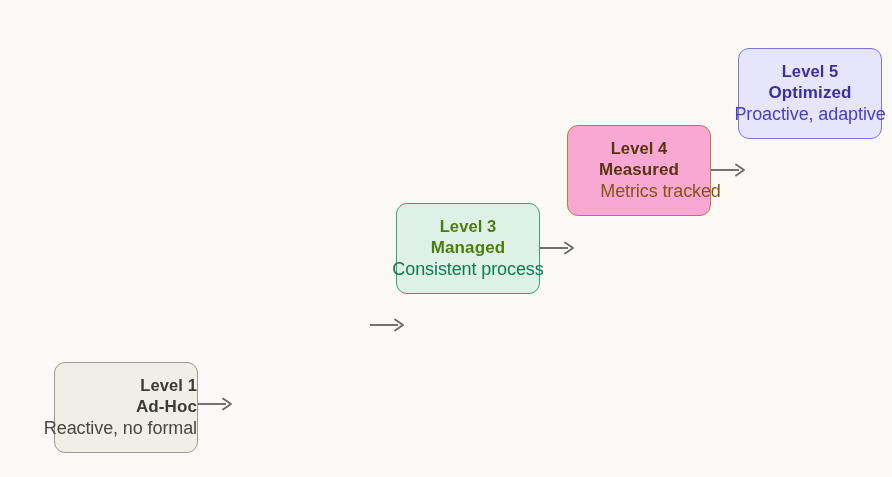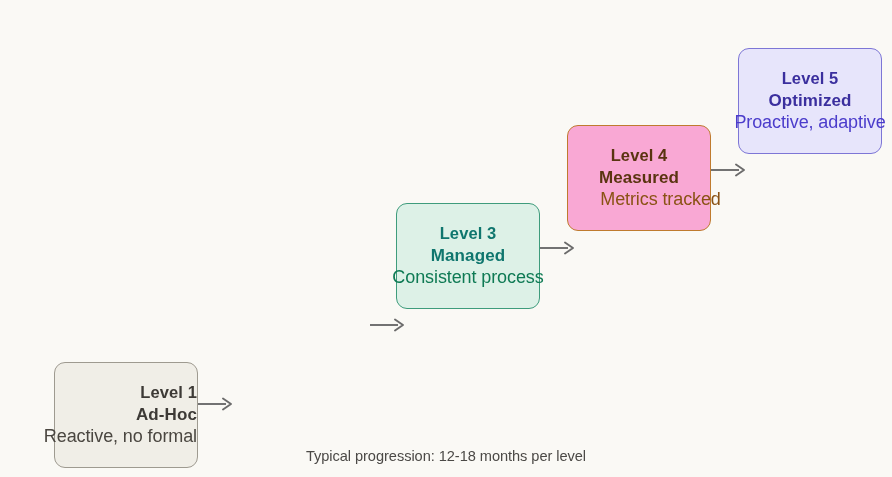--- a/index.html
+++ b/index.html
@@ -17,21 +17,21 @@
     position: relative;
     width: 892px;
     height: 477px;
     background: #faf9f5;
   }
 
   
   .level-box {
     position: absolute;
     width: 144px;
-    height: 106px;
+    height: 91px;
     box-sizing: border-box;
     border-radius: 11px;
     border-width: 1.4px;
     border-style: solid;
     display: flex;
     flex-direction: column;
     align-items: center;
     justify-content: center;
     text-align: center;
     line-height: 1.05;
@@ -60,21 +60,21 @@
   
   .lvl1 { left: 54px;  top: 362px; background: #f0eee7; border-color: #9e9a90; align-items: flex-end; }
   .lvl1 .level-num, .lvl1 .level-name { color: #3d3a36; }
   .lvl1 .level-desc { color: #4a4640; }
 
   .lvl2 { left: 226px; top: 279px; background: #e3effb; border-color: #6aa7dd; }
   .lvl2 .level-num, .lvl2 .level-name { color: #14457e; }
   .lvl2 .level-desc { color: #1f6fc0; }
 
   .lvl3 { left: 396px; top: 203px; background: #ddf1e7; border-color: #3e9c7c; }
-  .lvl3 .level-num, .lvl3 .level-name { color: #0f766e; }
+  .lvl3 .level-num, .lvl3 .level-name { color: #4d7c0f; }
   .lvl3 .level-desc { color: #0e7a54; }
 
   .lvl4 { left: 567px; top: 125px; background: #f9a8d4; border-color: #bf7b2e; }
   .lvl4 .level-num, .lvl4 .level-name { color: #5a3410; }
   .lvl4 .level-desc { color: #8a5214; padding-left: 43px; }
 
   .lvl5 { left: 738px; top: 48px;  background: #e7e5fb; border-color: #7d76d6; }
   .lvl5 .level-num, .lvl5 .level-name { color: #3b2f9e; }
   .lvl5 .level-desc { color: #4b3ccb; }
 
@@ -148,15 +148,14 @@
     </svg>
   </div>
 
   <div class="arrow" style="left:711px; top:159px; width:36px;">
     <svg width="36" height="22" viewBox="0 0 36 22">
       <line x1="0" y1="11" x2="28" y2="11" stroke="#6b6b6b" stroke-width="1.9"></line>
       <polyline points="25,5.5 33,11 25,16.5" fill="none" stroke="#6b6b6b" stroke-width="1.9" stroke-linecap="round" stroke-linejoin="round"></polyline>
     </svg>
   </div>
 
-  <div class="caption">Typical progression: 12-18 months per level</div>
 
 </div>
 
 </body></html>

